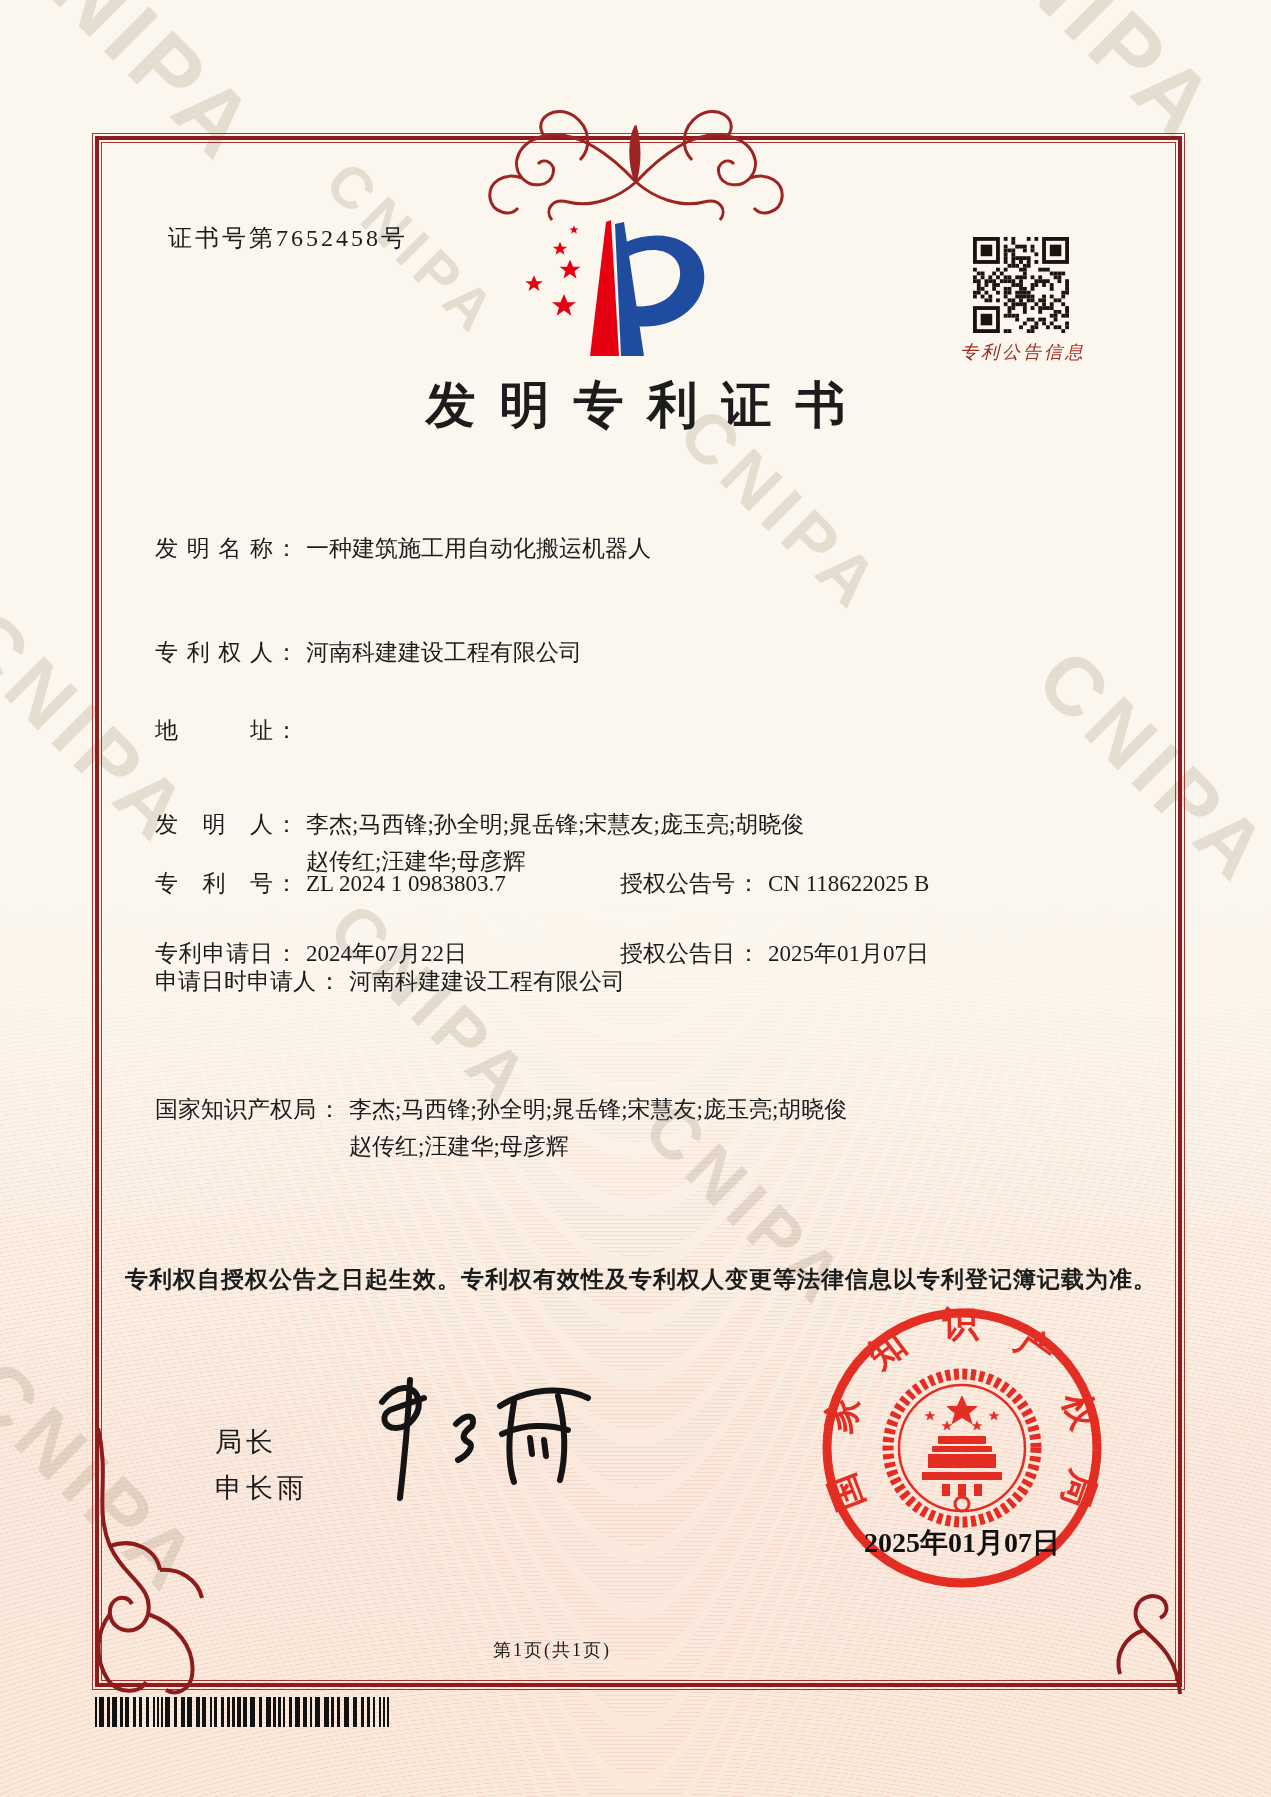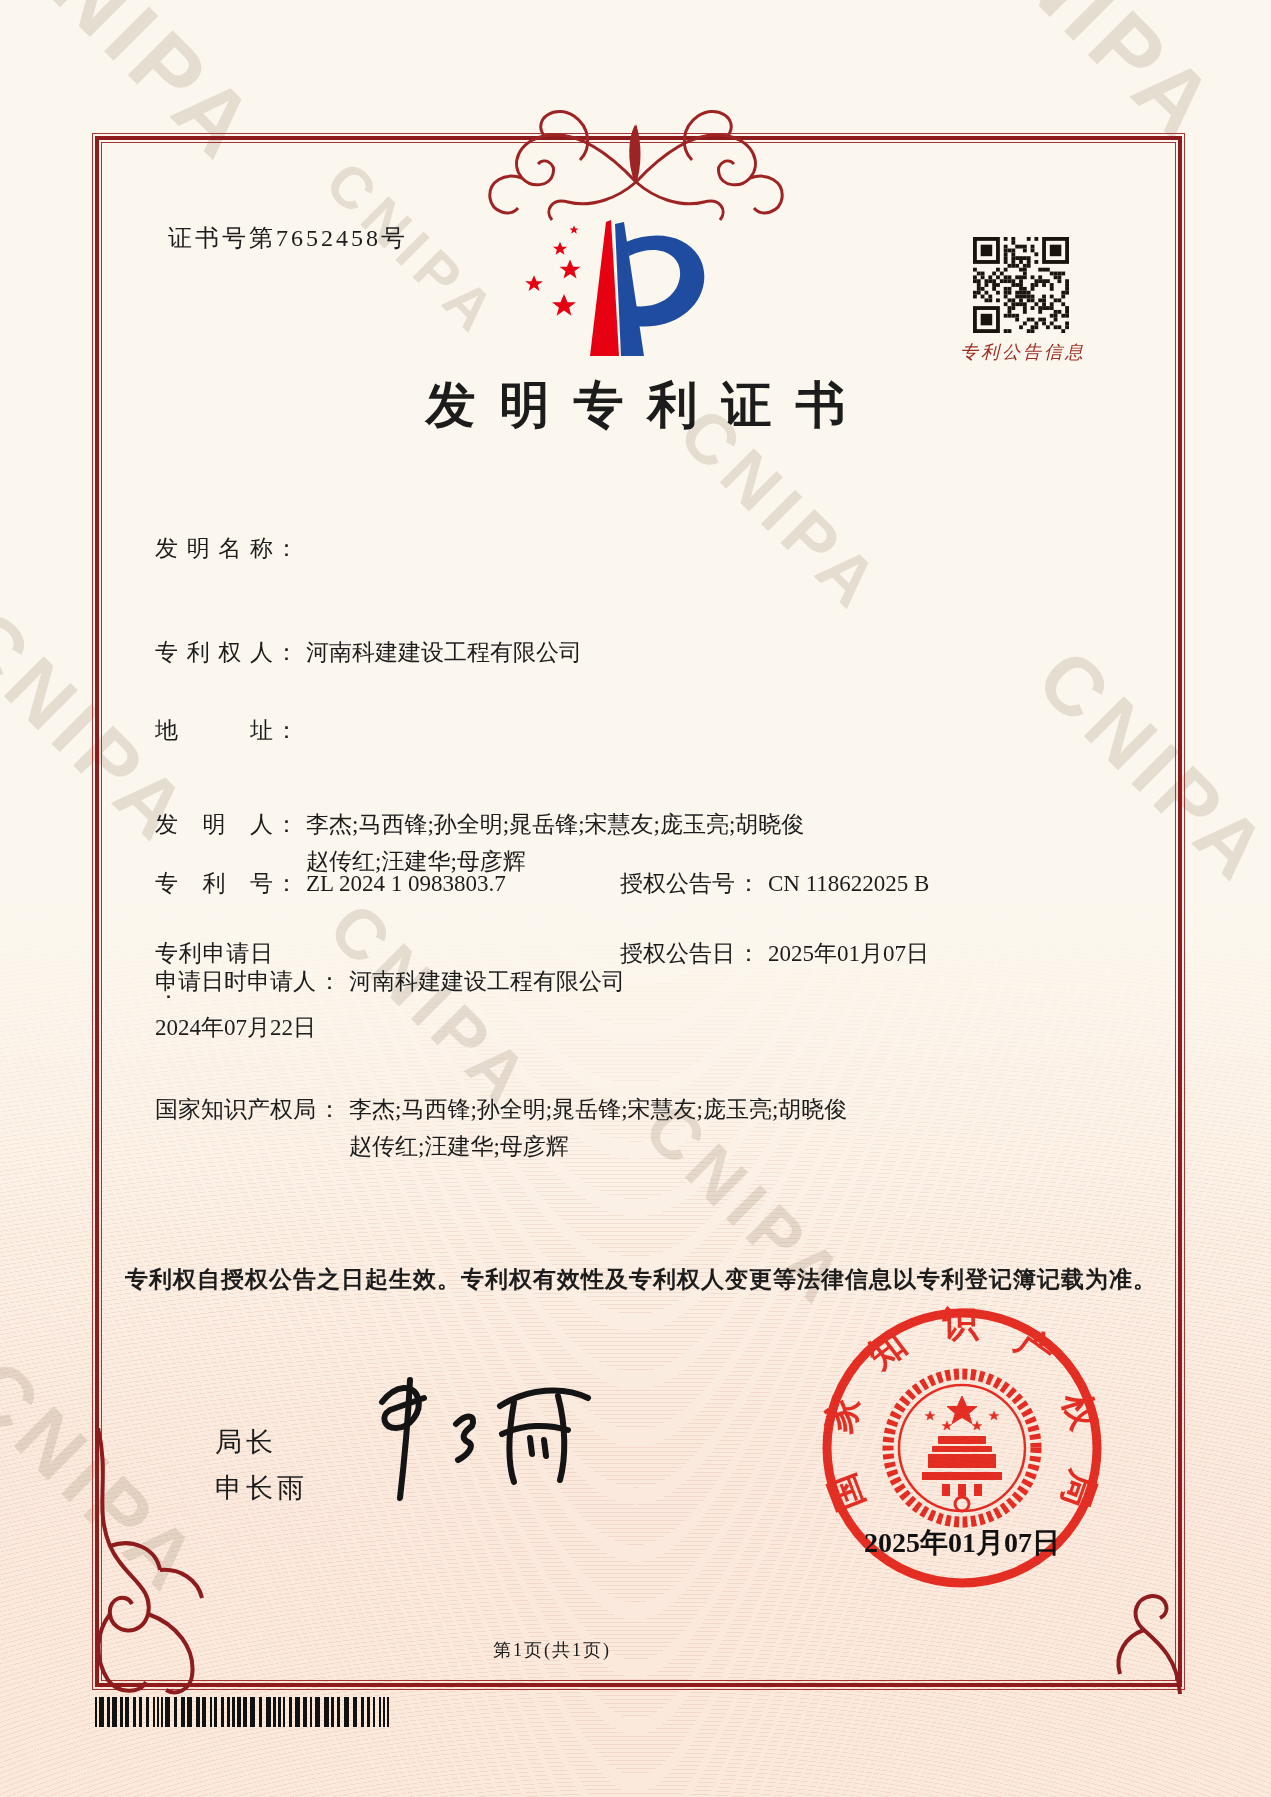--- a/index.html
+++ b/index.html
@@ -332,20 +332,21 @@
       <rect x="15" y="24" width="1" height="1" fill="#1b140e"></rect>
       <rect x="23" y="24" width="1" height="1" fill="#1b140e"></rect>
     </svg>
   <div class="qrcap">专利公告信息</div>
 
   <div class="title">发明专利证书</div>
 
   <div class="row" style="top:530px;">
     <span class="lbl">发明名称</span>
       <span class="colon">：</span>
+    <span class="val">一种建筑施工用自动化搬运机器人</span>
   </div>
 
   <div class="row" style="top:634px;">
     <span class="lbl">专利权人</span>
       <span class="colon">：</span>
     <span class="val">河南科建建设工程有限公司</span>
   </div>
 
   <div class="row" style="top:712px;">
     <span class="lbl">地址</span>
@@ -365,21 +366,21 @@
     <span class="lbl">专利号</span>
       <span class="colon">：</span>
     <span class="val">ZL 2024 1 0983803.7</span>
   </div>
   <div class="row row2" style="top:865px;">
     <span class="lbl nat">授权公告号</span>
       <span class="colon">：</span>
     <span class="val">CN 118622025 B</span>
   </div>
 
-  <div class="row" style="top:935px;flex-direction:column;">
+  <div class="row" style="top:935px;">
     <span class="lbl">专利申请日</span>
       <span class="colon">：</span>
     <span class="val">2024年07月22日</span>
   </div>
   <div class="row row2" style="top:935px;font-family:Liberation Serif, serif;">
     <span class="lbl nat">授权公告日</span>
       <span class="colon">：</span>
     <span class="val">2025年01月07日</span>
   </div>
 

